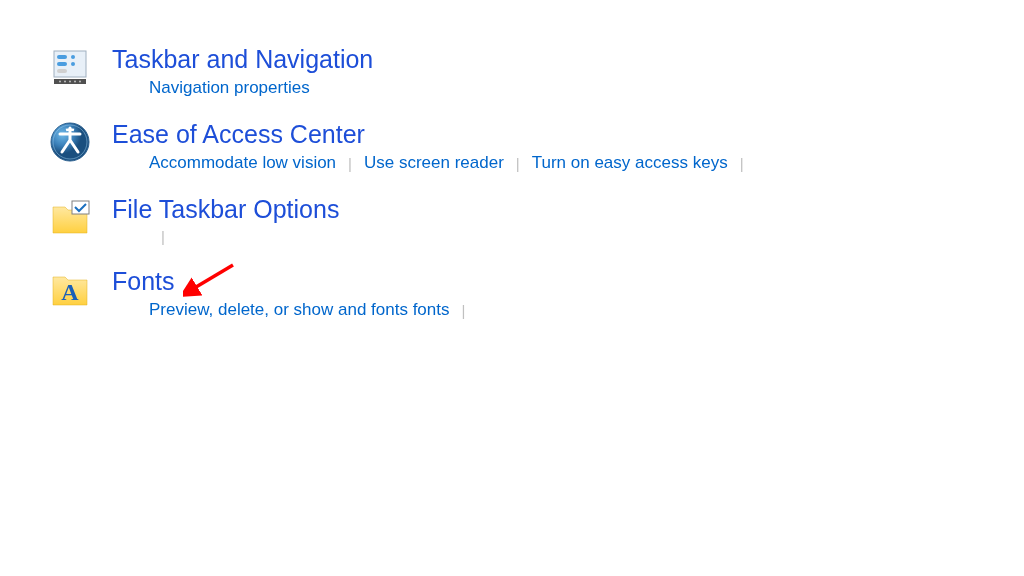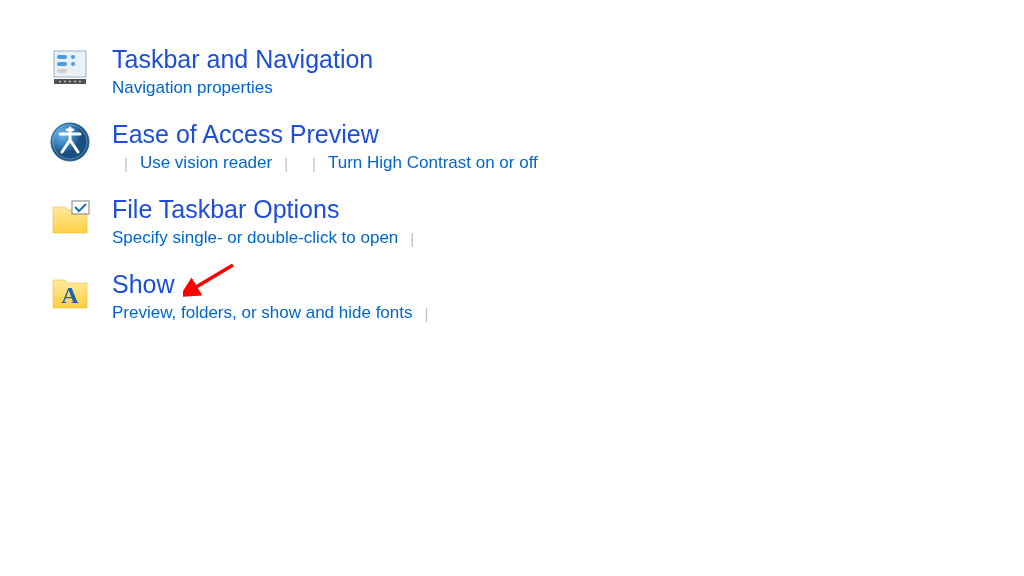--- a/index.html
+++ b/index.html
@@ -34,20 +34,21 @@
       font-weight: 400;
       cursor: pointer;
       margin-bottom: 4px;
       display: inline-block;
     }
     .links {
       display: flex;
       flex-wrap: wrap;
       align-items: center;
       gap: 0;
+      margin-left: 37px;
     }
     .link {
       color: #0066cc;
       font-size: 17px;
       font-weight: 400;
       cursor: pointer;
       white-space: nowrap;
     }
     .sep {
       color: #c0c0c0;
@@ -99,27 +100,28 @@
           <stop offset="100%" stop-color="#1a4f7f"></stop>
         </radialGradient>
       </defs>
       <circle cx="22" cy="22" r="19" fill="url(#eog)" stroke="#2a5f8f" stroke-width="1"></circle>
       <circle cx="22" cy="22" r="17" fill="none" stroke="#a0d0f0" stroke-width="0.5"></circle>
       <path d="M22 8 L22 20 M22 20 L14 32 M22 20 L30 32 M12 14 L32 14" stroke="#ffffff" stroke-width="3" stroke-linecap="round" fill="none"></path>
       <path d="M18 10 A 14 14 0 0 1 26 10" stroke="#ffffff" stroke-width="2.5" fill="none"></path>
     </svg>
   </div>
   <div class="content">
-    <div class="title">Ease of Access Preview</div>
+    <div class="title">Ease of Access Center</div>
     <div class="links">
+      <span class="link">Accommodate low vision</span>
       <span class="sep">|</span>
-      <span class="link">Use vision reader</span>
+      <span class="link">Use screen reader</span>
       <span class="sep">|</span>
+      <span class="link">Turn on easy access keys</span>
       <span class="sep">|</span>
-      <span class="link">Turn High Contrast on or off</span>
     </div>
   </div>
 </div>
 
 <div class="category">
   <div class="icon-wrap">
     <svg width="44" height="44" viewBox="0 0 44 44">
       <defs>
         <linearGradient id="fg" x1="0" y1="0" x2="0" y2="1">
           <stop offset="0%" stop-color="#ffe8a0"></stop>
@@ -127,43 +129,42 @@
         </linearGradient>
       </defs>
       <path d="M5 12 L5 38 L39 38 L39 15 L20 15 L17 12 Z" fill="url(#fg)" stroke="#e0b020" stroke-width="0.5"></path>
       <rect x="24" y="6" width="17" height="13" fill="#ffffff" stroke="#808080" stroke-width="1"></rect>
       <path d="M27 12 L31 16 L38 9" stroke="#1a6fbf" stroke-width="2" fill="none"></path>
     </svg>
   </div>
   <div class="content">
     <div class="title">File Taskbar Options</div>
     <div class="links">
-      <span class="link">Specify single- or double-click to open</span>
       <span class="sep">|</span>
     </div>
   </div>
 </div>
 
 <div class="category">
   <div class="icon-wrap">
     <svg width="44" height="44" viewBox="0 0 44 44">
       <defs>
         <linearGradient id="fg2" x1="0" y1="0" x2="0" y2="1">
           <stop offset="0%" stop-color="#ffe8a0"></stop>
           <stop offset="100%" stop-color="#ffd040"></stop>
         </linearGradient>
       </defs>
       <path d="M5 10 L5 38 L39 38 L39 13 L20 13 L17 10 Z" fill="url(#fg2)" stroke="#e0b020" stroke-width="0.5"></path>
       <text x="22" y="33" font-family="Georgia, serif" font-size="24" font-weight="bold" fill="#1a5fb8" text-anchor="middle">A</text>
     </svg>
   </div>
   <div class="content">
-    <div class="title">Show</div>
+    <div class="title">Fonts</div>
     <div class="links">
-      <span class="link">Preview, folders, or show and hide fonts</span>
+      <span class="link">Preview, delete, or show and fonts fonts</span>
       <span class="sep">|</span>
     </div>
   </div>
 </div>
 
 <svg class="arrow" width="60" height="40">
   <defs>
     <marker id="arrhead" markerWidth="8" markerHeight="8" refX="2" refY="3" orient="auto">
       <polygon points="0 0, 6 3, 0 6" fill="#ff0000"></polygon>
     </marker>

